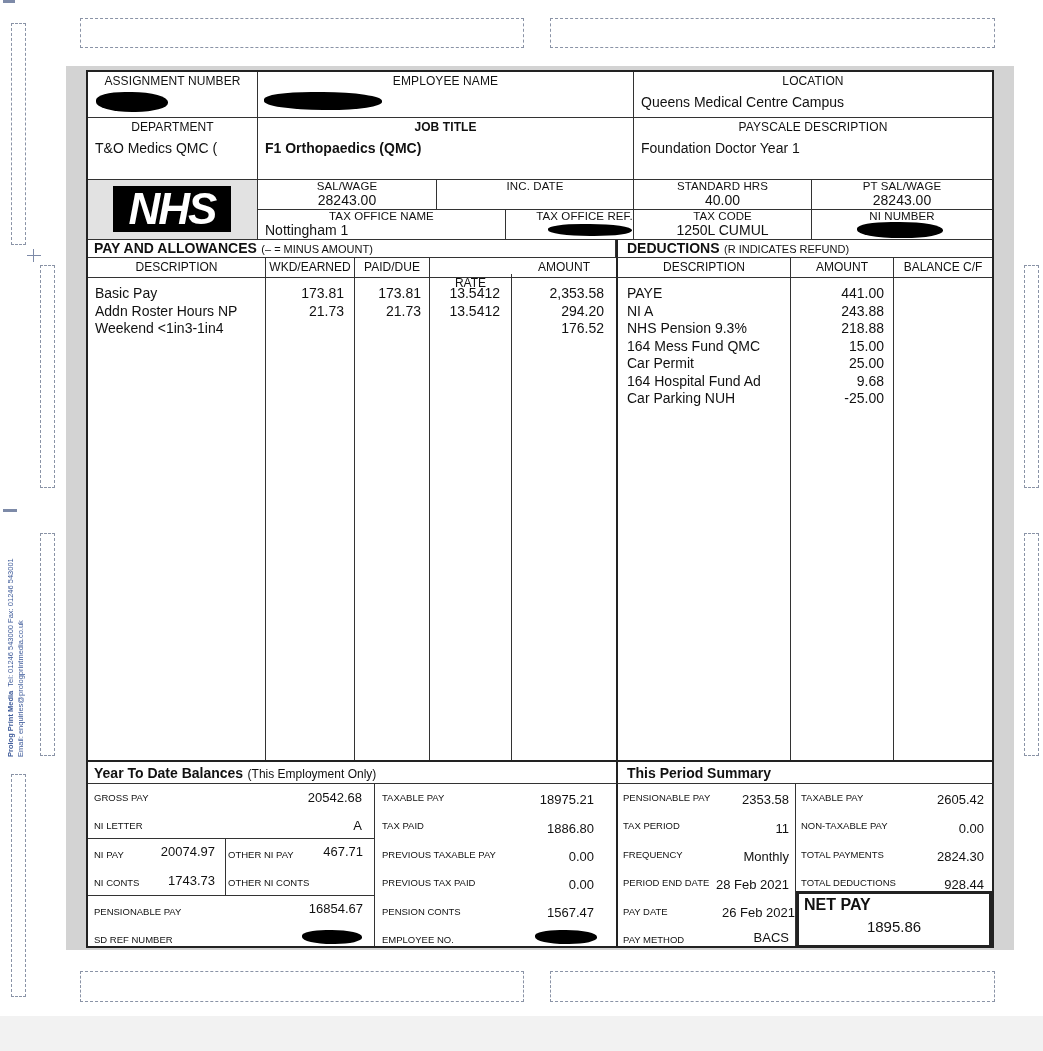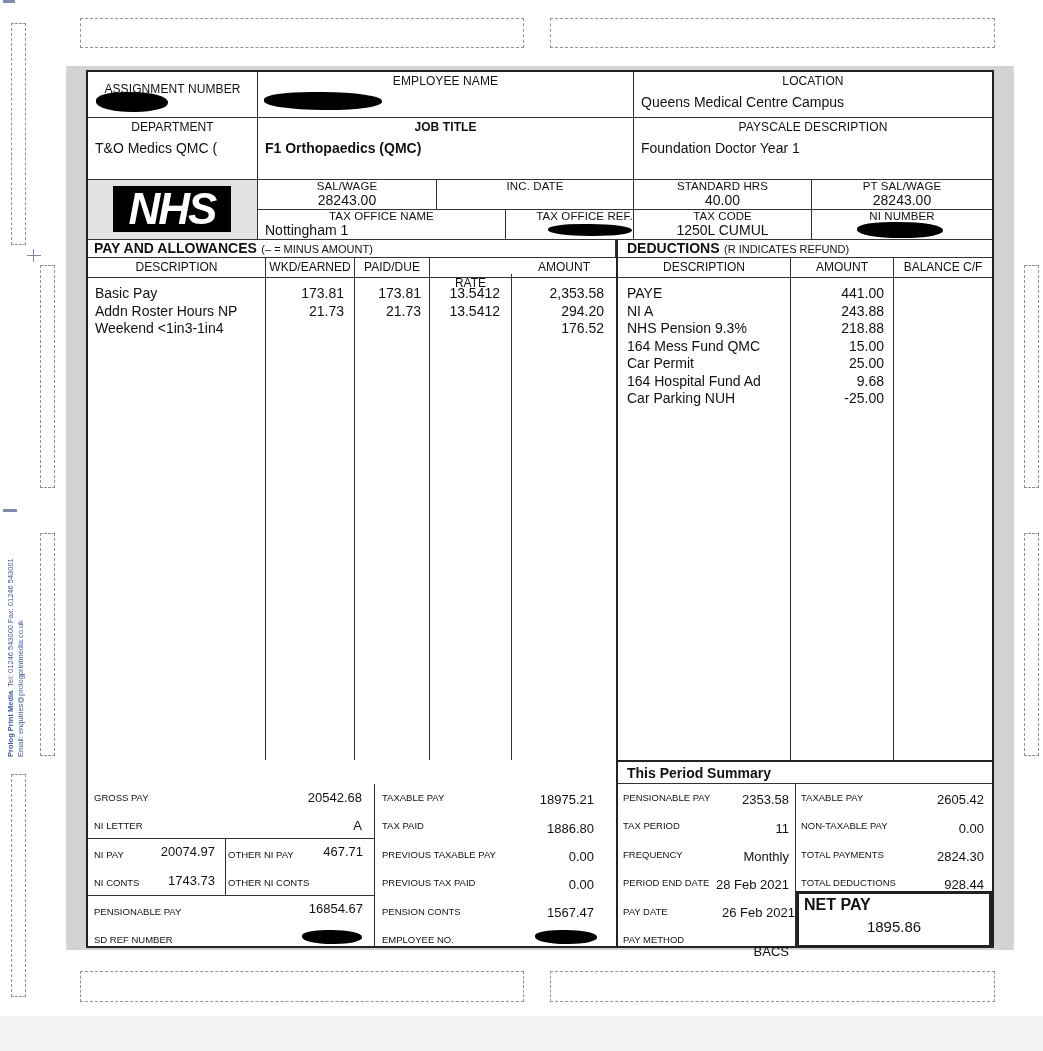--- a/index.html
+++ b/index.html
@@ -70,21 +70,21 @@
 <div class="side-text">
   <div><b>Prolog Print Media</b>&nbsp; <span>Tel: 01246 543000  Fax: 01246 543001</span></div>
   <div>Email: enquiries@prologprintmedia.co.uk</div>
 </div>
 
 <div class="page"></div>
 
 <div class="slip">
 
   <div class="cell b-r b-b" style="left:0;top:0;width:170px;height:46px;">
-    <div class="lbl" style="padding-top:10px;">ASSIGNMENT NUMBER</div>
+    <div class="lbl" style="padding-top:2px;">ASSIGNMENT NUMBER</div>
     <div class="redact" style="left:8px;top:20px;width:72px;height:20px;"></div>
   </div>
   <div class="cell b-r b-b" style="left:170px;top:0;width:376px;height:46px;">
     <div class="lbl" style="padding-top:2px;">EMPLOYEE NAME</div>
     <div class="redact" style="left:6px;top:20px;width:118px;height:18px;"></div>
   </div>
   <div class="cell b-b" style="left:546px;top:0;width:358px;height:46px;">
     <div class="lbl" style="padding-top:2px;">LOCATION</div>
     <div class="val" style="position:absolute;left:7px;top:22px;">Queens Medical Centre Campus</div>
   </div>
@@ -196,20 +196,24 @@
     <div class="row-text">441.00</div>
     <div class="row-text">243.88</div>
     <div class="row-text">218.88</div>
     <div class="row-text">15.00</div>
     <div class="row-text">25.00</div>
     <div class="row-text">9.68</div>
     <div class="row-text">-25.00</div>
   </div>
   <div class="cell" style="left:806px;top:206px;width:98px;height:482px;"></div>
 
+  <div class="cell b-t b-b" style="left:0;top:688px;width:528px;height:24px;padding-left:6px;line-height:22px;border-top:2px solid #222;">
+    <span class="sec-title">Year To Date Balances</span>
+    <span style="font-size:12px;">(This Employment Only)</span>
+  </div>
 
   <div class="cell b-r" style="left:0;top:712px;width:287px;height:162px;">
     <div class="cell small-lbl" style="left:6px;top:8px;">GROSS PAY</div>
     <div class="cell sum-val" style="right:12px;top:6px;">20542.68</div>
     <div class="cell small-lbl" style="left:6px;top:36px;">NI LETTER</div>
     <div class="cell sum-val" style="right:12px;top:34px;">A</div>
 
     <div class="cell b-t b-r" style="left:0;top:54px;width:138px;height:57px;">
       <div class="cell small-lbl" style="left:6px;top:10px;">NI PAY</div>
       <div class="cell sum-val" style="right:10px;top:5px;">20074.97</div>
@@ -253,21 +257,21 @@
     <div class="cell sum-val" style="right:6px;top:8px;">2353.58</div>
     <div class="cell small-lbl" style="left:5px;top:36px;">TAX PERIOD</div>
     <div class="cell sum-val" style="right:6px;top:37px;">11</div>
     <div class="cell small-lbl" style="left:5px;top:65px;">FREQUENCY</div>
     <div class="cell sum-val" style="right:6px;top:65px;">Monthly</div>
     <div class="cell small-lbl" style="left:5px;top:93px;">PERIOD END DATE</div>
     <div class="cell sum-val" style="right:6px;top:93px;">28 Feb 2021</div>
     <div class="cell small-lbl" style="left:5px;top:122px;">PAY DATE</div>
     <div class="cell sum-val" style="right:0;top:121px;">26 Feb 2021</div>
     <div class="cell small-lbl" style="left:5px;top:150px;">PAY METHOD</div>
-    <div class="cell sum-val" style="right:6px;top:160px;">BACS</div>
+    <div class="cell sum-val" style="right:6px;top:146px;">BACS</div>
   </div>
   <div class="cell" style="left:708px;top:712px;width:196px;height:110px;">
     <div class="cell small-lbl" style="left:5px;top:8px;">TAXABLE PAY</div>
     <div class="cell sum-val" style="right:8px;top:8px;">2605.42</div>
     <div class="cell small-lbl" style="left:5px;top:36px;text-align:center;">NON-TAXABLE PAY</div>
     <div class="cell sum-val" style="right:8px;top:37px;">0.00</div>
     <div class="cell small-lbl" style="left:5px;top:65px;">TOTAL PAYMENTS</div>
     <div class="cell sum-val" style="right:8px;top:65px;">2824.30</div>
     <div class="cell small-lbl" style="left:5px;top:93px;">TOTAL DEDUCTIONS</div>
     <div class="cell sum-val" style="right:8px;top:93px;">928.44</div>

